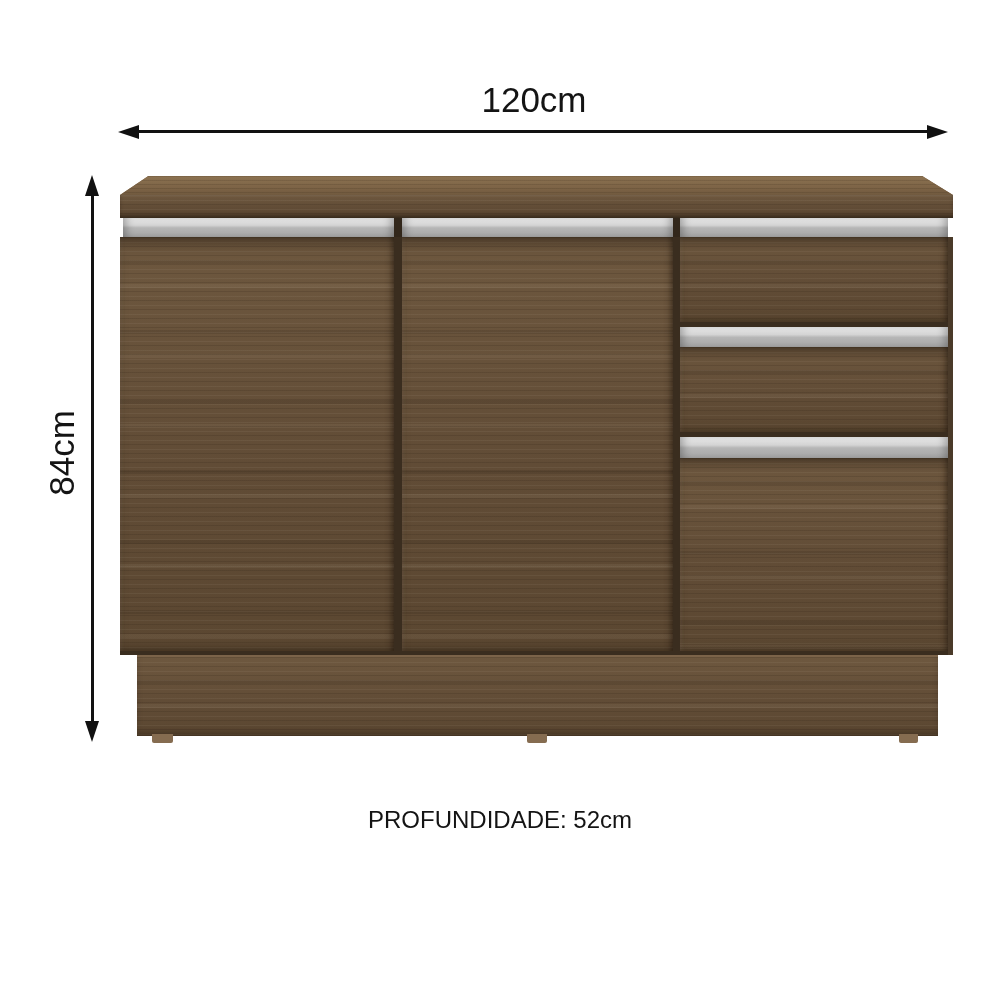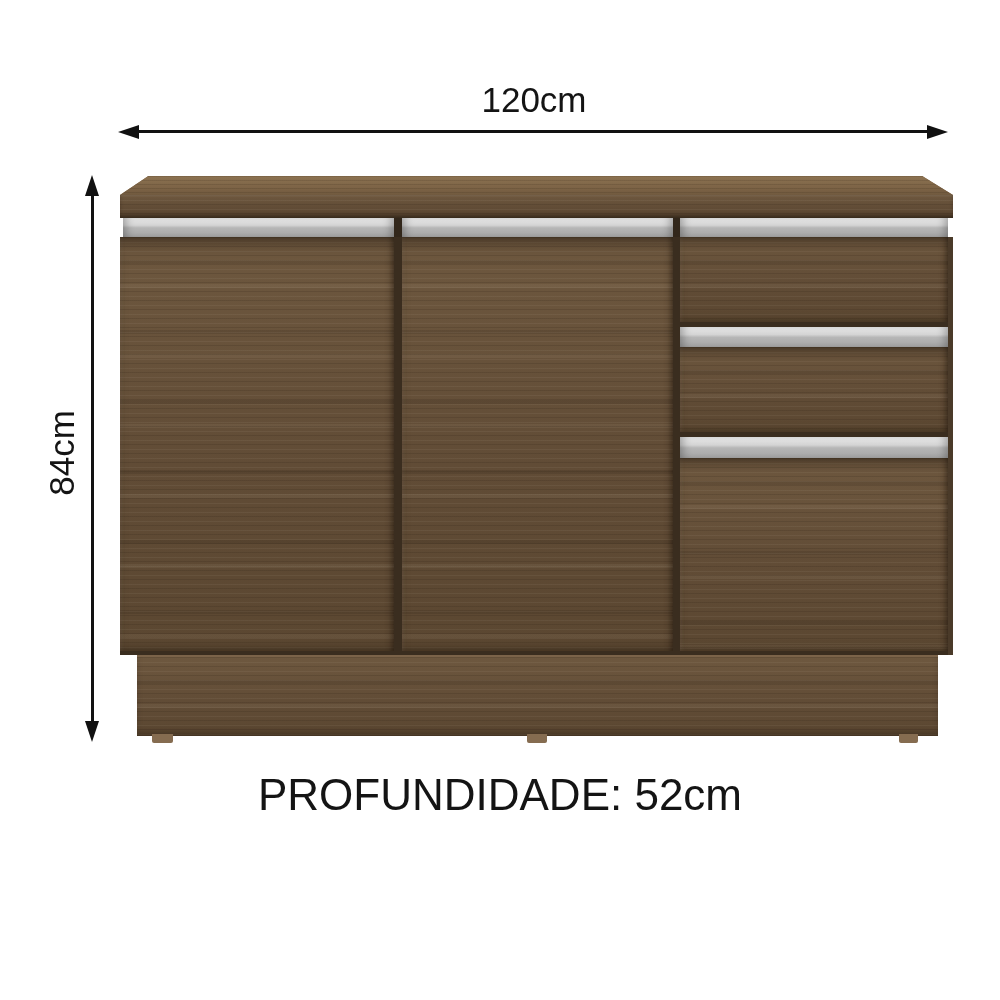--- a/index.html
+++ b/index.html
@@ -6,21 +6,21 @@
   #stage{
     position:relative;width:1000px;height:1000px;background:#ffffff;
     font-family:"Liberation Sans", sans-serif;color:#141414;overflow:hidden;
   }
   .abs{position:absolute;}
 
   
   .dim-label{font-size:35px;letter-spacing:0px;color:#141414;}
   #width-label{left:120px;top:80px;width:828px;text-align:center;}
   #height-label{left:62px;top:453px;transform:translate(-50%,-50%) rotate(-90deg);white-space:nowrap;}
-  #depth-label{left:0;top:770px;width:1000px;text-align:center;font-size:44px;}
+  #depth-label{left:0;top:806px;width:1000px;text-align:center;font-size:24px;}
 
   .dim-line{background:#111;}
   #top-arrow-line{left:126px;top:130px;width:812px;height:3px;}
   #left-arrow-line{left:91px;top:186px;width:3px;height:544px;}
 
   .head{width:0;height:0;}
   #top-arrow-head-left {left:118px;top:125px;border-top:7px solid transparent;border-bottom:7px solid transparent;border-right:21px solid #111;}
   #top-arrow-head-right{left:927px;top:125px;border-top:7px solid transparent;border-bottom:7px solid transparent;border-left:21px solid #111;}
   #left-arrow-head-top   {left:85px;top:175px;border-left:7px solid transparent;border-right:7px solid transparent;border-bottom:21px solid #111;}
   #left-arrow-head-bottom{left:85px;top:721px;border-left:7px solid transparent;border-right:7px solid transparent;border-top:21px solid #111;}

